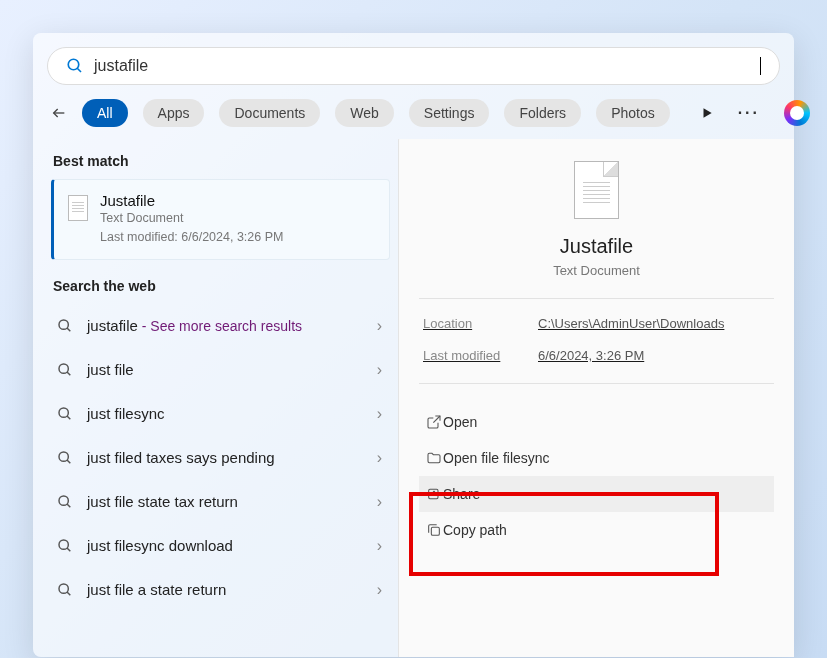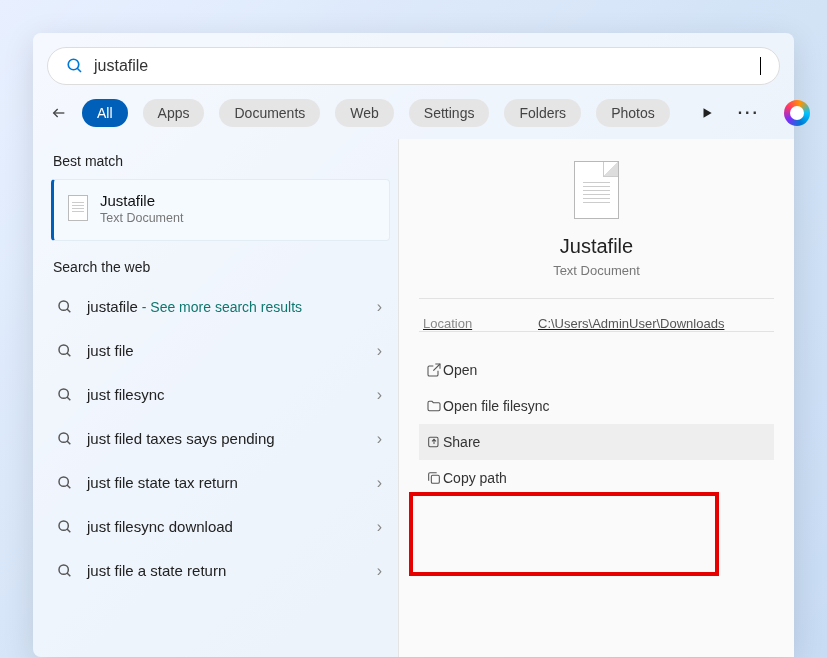--- a/index.html
+++ b/index.html
@@ -102,21 +102,21 @@
       display: flex;
       flex: 1;
       overflow: hidden;
     }
     .left-pane {
       width: 365px;
       padding: 4px 8px 8px 18px;
       overflow-y: auto;
     }
     .section-header {
-      font-weight: 400;
+      font-weight: 700;
       font-size: 14px;
       color: #222;
       margin: 10px 0 10px 2px;
     }
     .best-match-card {
       background: #f5fafe;
       border: 1px solid #e2ecf4;
       border-left: 3px solid #005fb8;
       border-radius: 4px;
       padding: 12px 12px 12px 14px;
@@ -142,21 +142,21 @@
     .bm-title { font-size: 15px; color: #111; }
     .bm-sub { font-size: 12.5px; color: #777; line-height: 1.5; }
     .web-item {
       display: flex;
       align-items: center;
       gap: 14px;
       padding: 13px 8px 13px 6px;
       cursor: pointer;
     }
     .web-item .lbl { flex: 1; font-size: 15px; color: #222; }
-    .web-item .sub { color: #0f766e; font-size: 14px; }
+    .web-item .sub { color: #701a75; font-size: 14px; }
     .chev { color: #888; font-size: 16px; }
     .right-pane {
       flex: 1;
       background: #fafafa;
       border-left: 1px solid #e4e4e4;
       border-radius: 8px 0 0 0;
       padding: 28px 20px;
       display: flex;
       flex-direction: column;
       align-items: center;
@@ -260,20 +260,21 @@
 
     <div class="left-pane">
 
       <div class="section-header">Best match</div>
 
       <div class="best-match-card">
         <div class="doc-icon-sm"></div>
         <div>
           <div class="bm-title">Justafile</div>
           <div class="bm-sub">Text Document</div>
+          <div class="bm-sub">Last modified: 6/6/2024, 3:26 PM</div>
         </div>
       </div>
 
       <div class="section-header" style="margin-top:18px;">Search the web</div>
 
       <div class="web-item">
         <svg width="16" height="16" viewBox="0 0 24 24" fill="none" stroke="#555" stroke-width="2.2">
             <circle cx="10" cy="10" r="7"></circle>
             <line x1="20" y1="20" x2="15" y2="15"></line>
           </svg>
@@ -333,20 +334,24 @@
 
     <div class="right-pane">
       <div class="doc-icon-lg"></div>
       <div class="rp-title">Justafile</div>
       <div class="rp-sub">Text Document</div>
       <div class="divider"></div>
 
       <div class="meta-row">
         <span class="meta-label">Location</span>
         <span class="meta-val">C:\Users\AdminUser\Downloads</span>
+      </div>
+      <div class="meta-row" style="padding-bottom:20px;">
+        <span class="meta-label">Last modified</span>
+        <span class="meta-val">6/6/2024, 3:26 PM</span>
       </div>
 
       <div class="divider"></div>
 
       <div class="actions">
         <div class="action-item">
           <span class="action-ico">
             <svg width="16" height="16" viewBox="0 0 24 24" fill="none" stroke="currentColor" stroke-width="1.6">
                 <path d="M14 3h7v7"></path>
                 <path d="M21 3l-10 10"></path>

